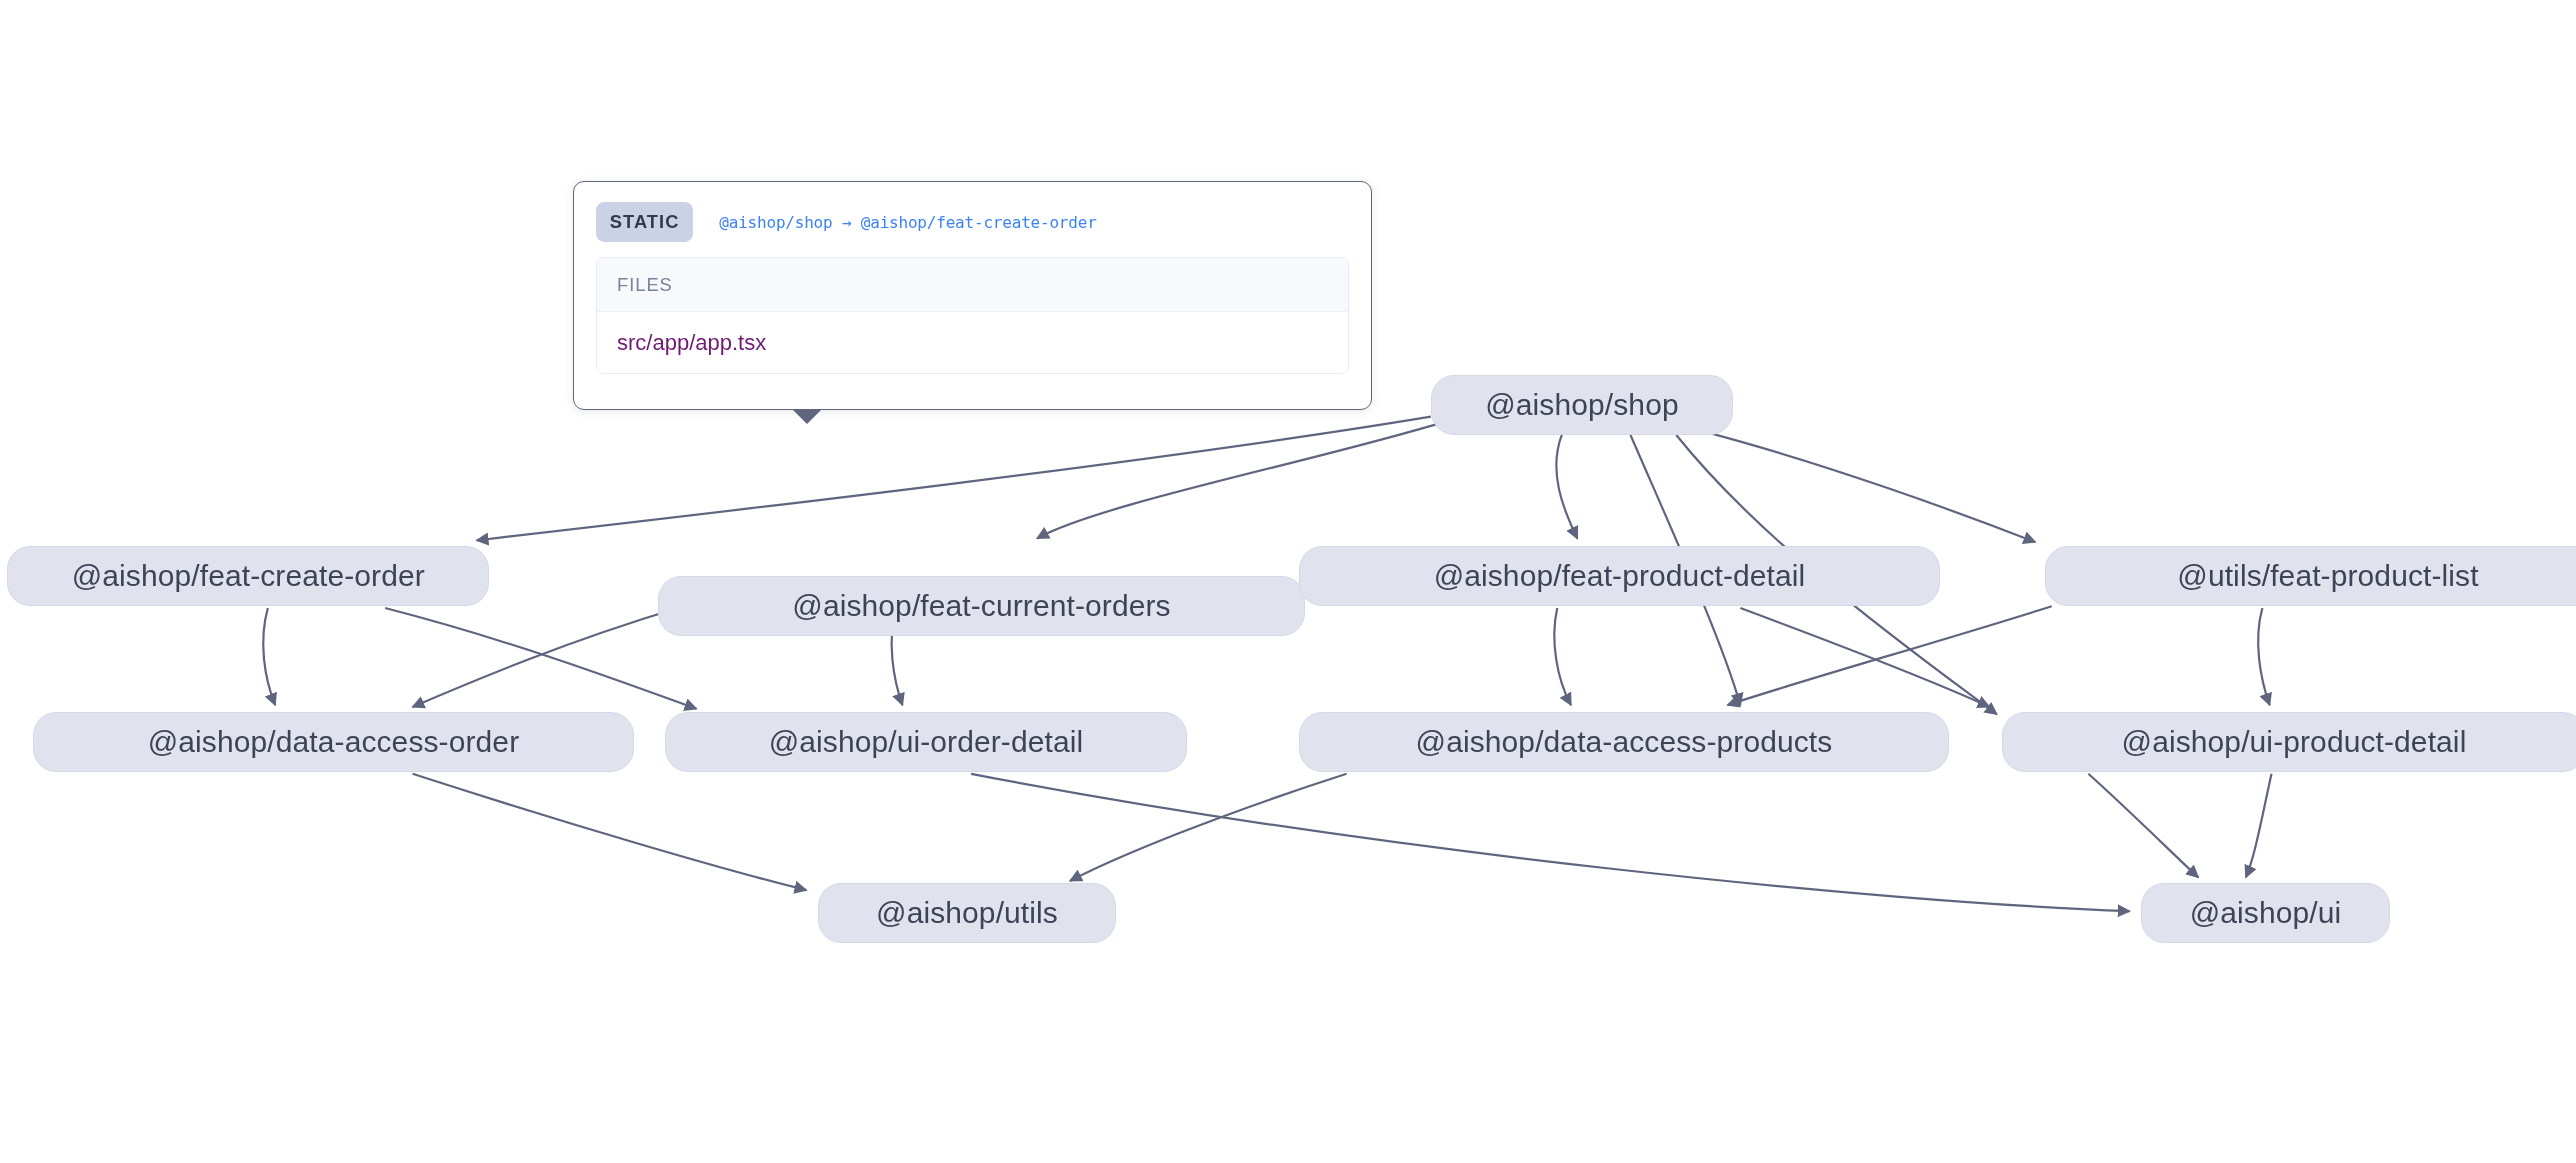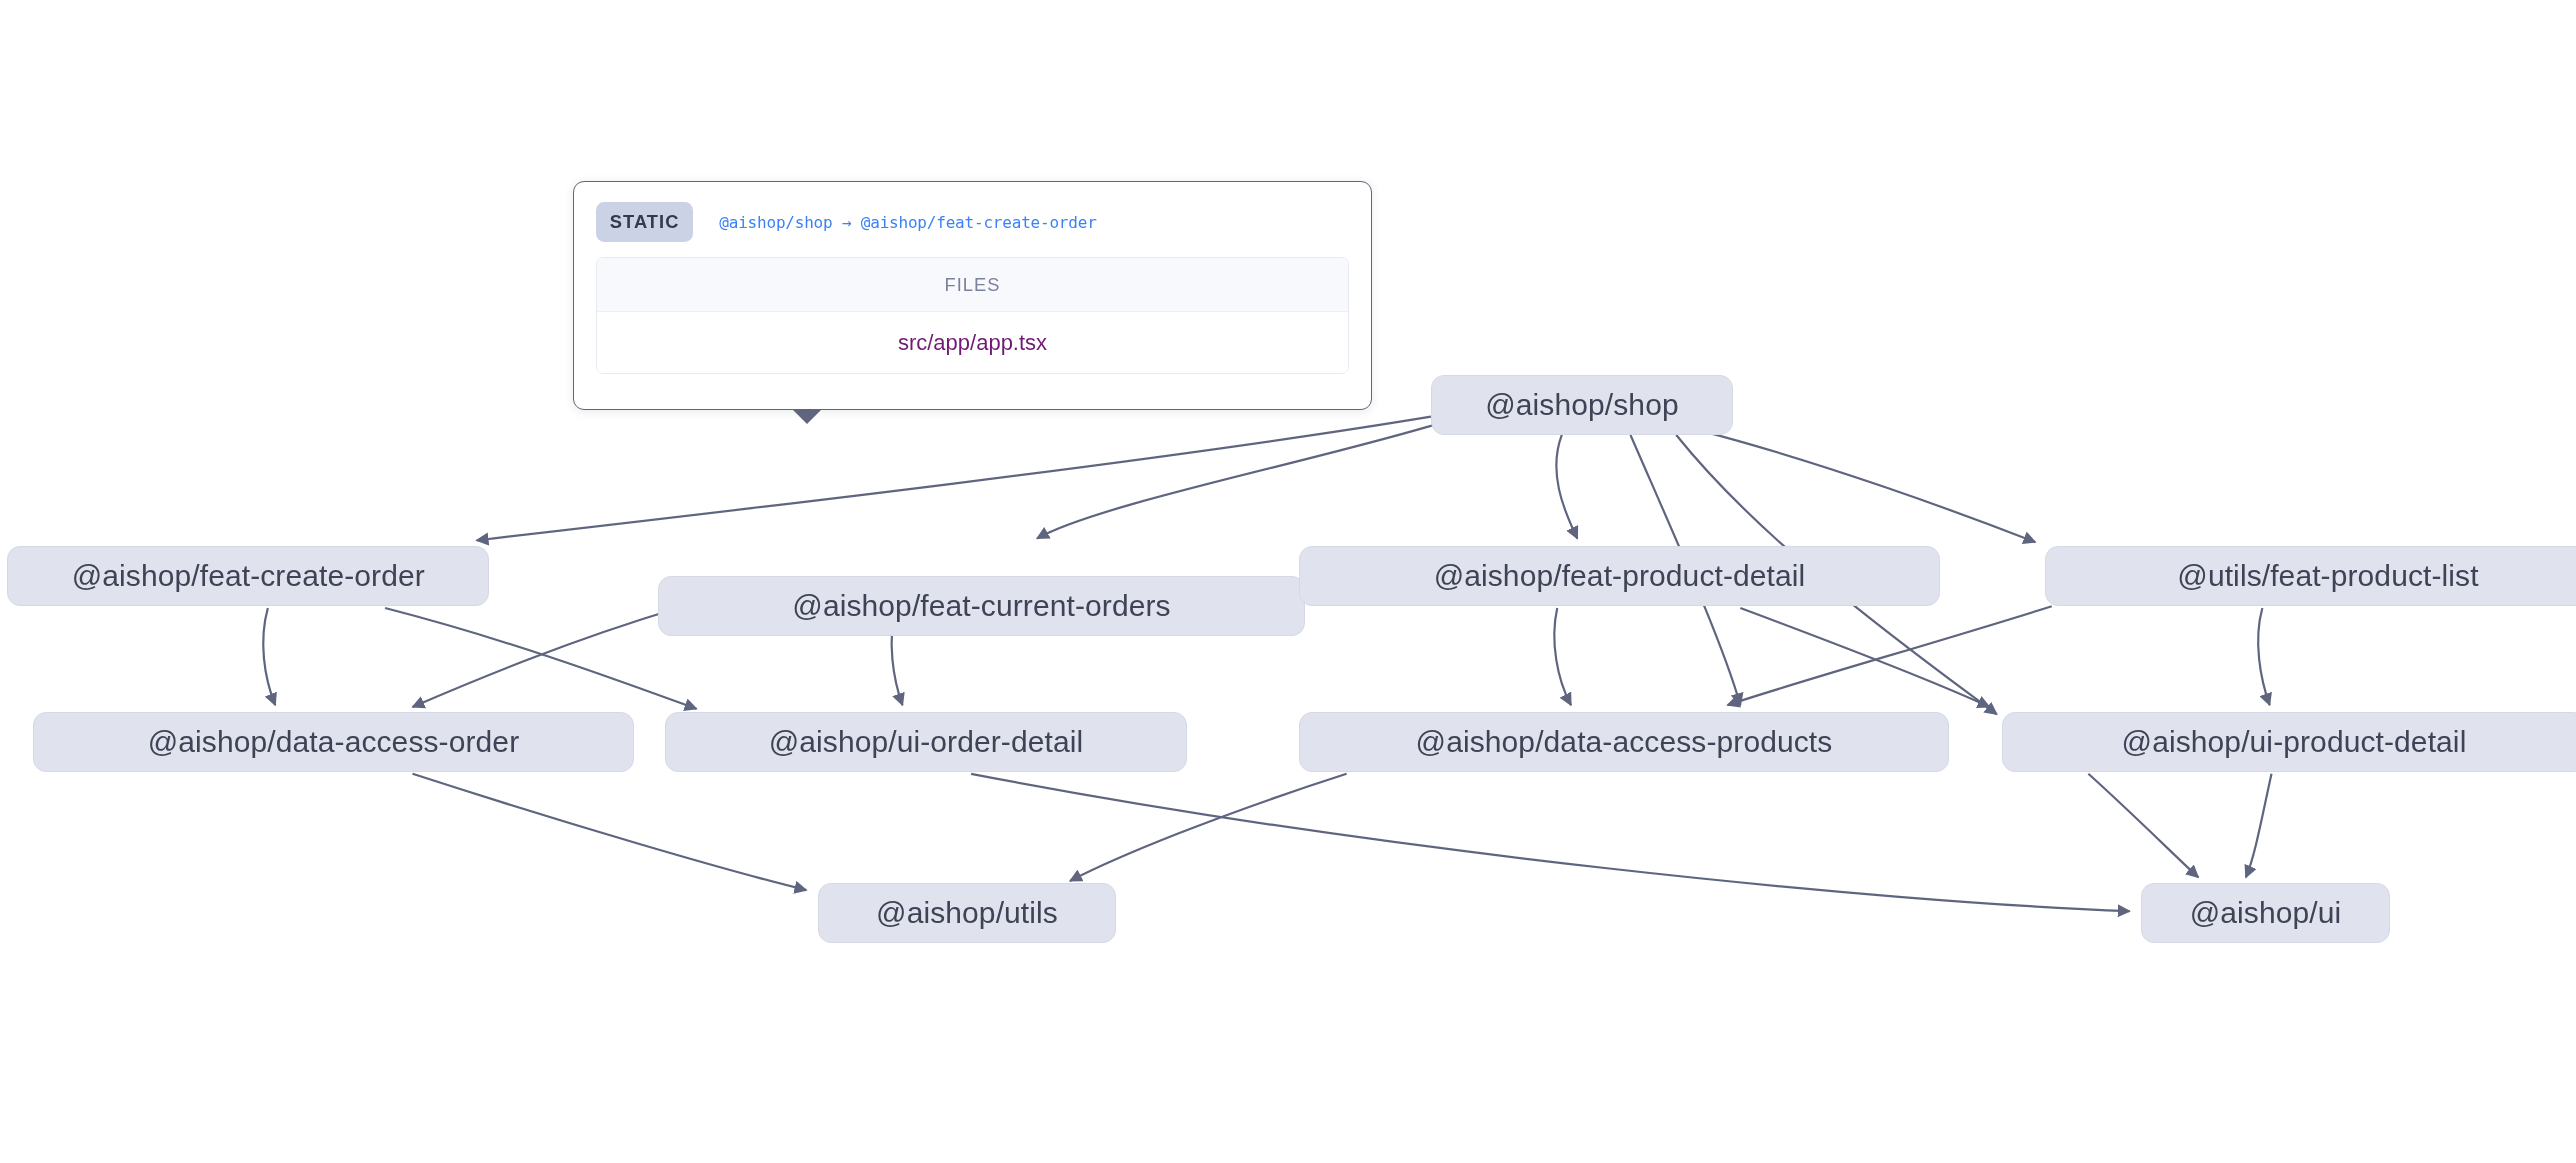--- a/index.html
+++ b/index.html
@@ -40,21 +40,21 @@
 
   
   .node {
     position: absolute;
     box-sizing: border-box;
     display: flex;
     align-items: center;
     justify-content: center;
     background: #e0e3ee;
     border: 0.9px solid #d5d9e6;
-    border-radius: 13px;
+    border-radius: 23px;
     color: #3e4355;
     font-size: 30px;
     line-height: 1;
     letter-spacing: 0.1px;
     white-space: nowrap;
     padding: 0 20px;
     height: 60px;
     cursor: pointer;
   }
 
@@ -90,21 +90,20 @@
     color: #3b82f6;
     letter-spacing: -0.2px;
     white-space: nowrap;
   }
   #edge-tooltip .tt-body {
     margin: 0 22px 35px 22px;
     border: 0.9px solid #e7eaf3;
     border-radius: 7.3px;
     overflow: hidden;
     background: #ffffff;
-    text-align: center;
   }
   .tt-files-head {
     background: #f8f9fc;
     border-bottom: 0.9px solid #eceff6;
     color: #7a819b;
     font-size: 18.3px;
     letter-spacing: 1px;
     padding: 15.6px 20px;
   }
   .tt-file-row {

